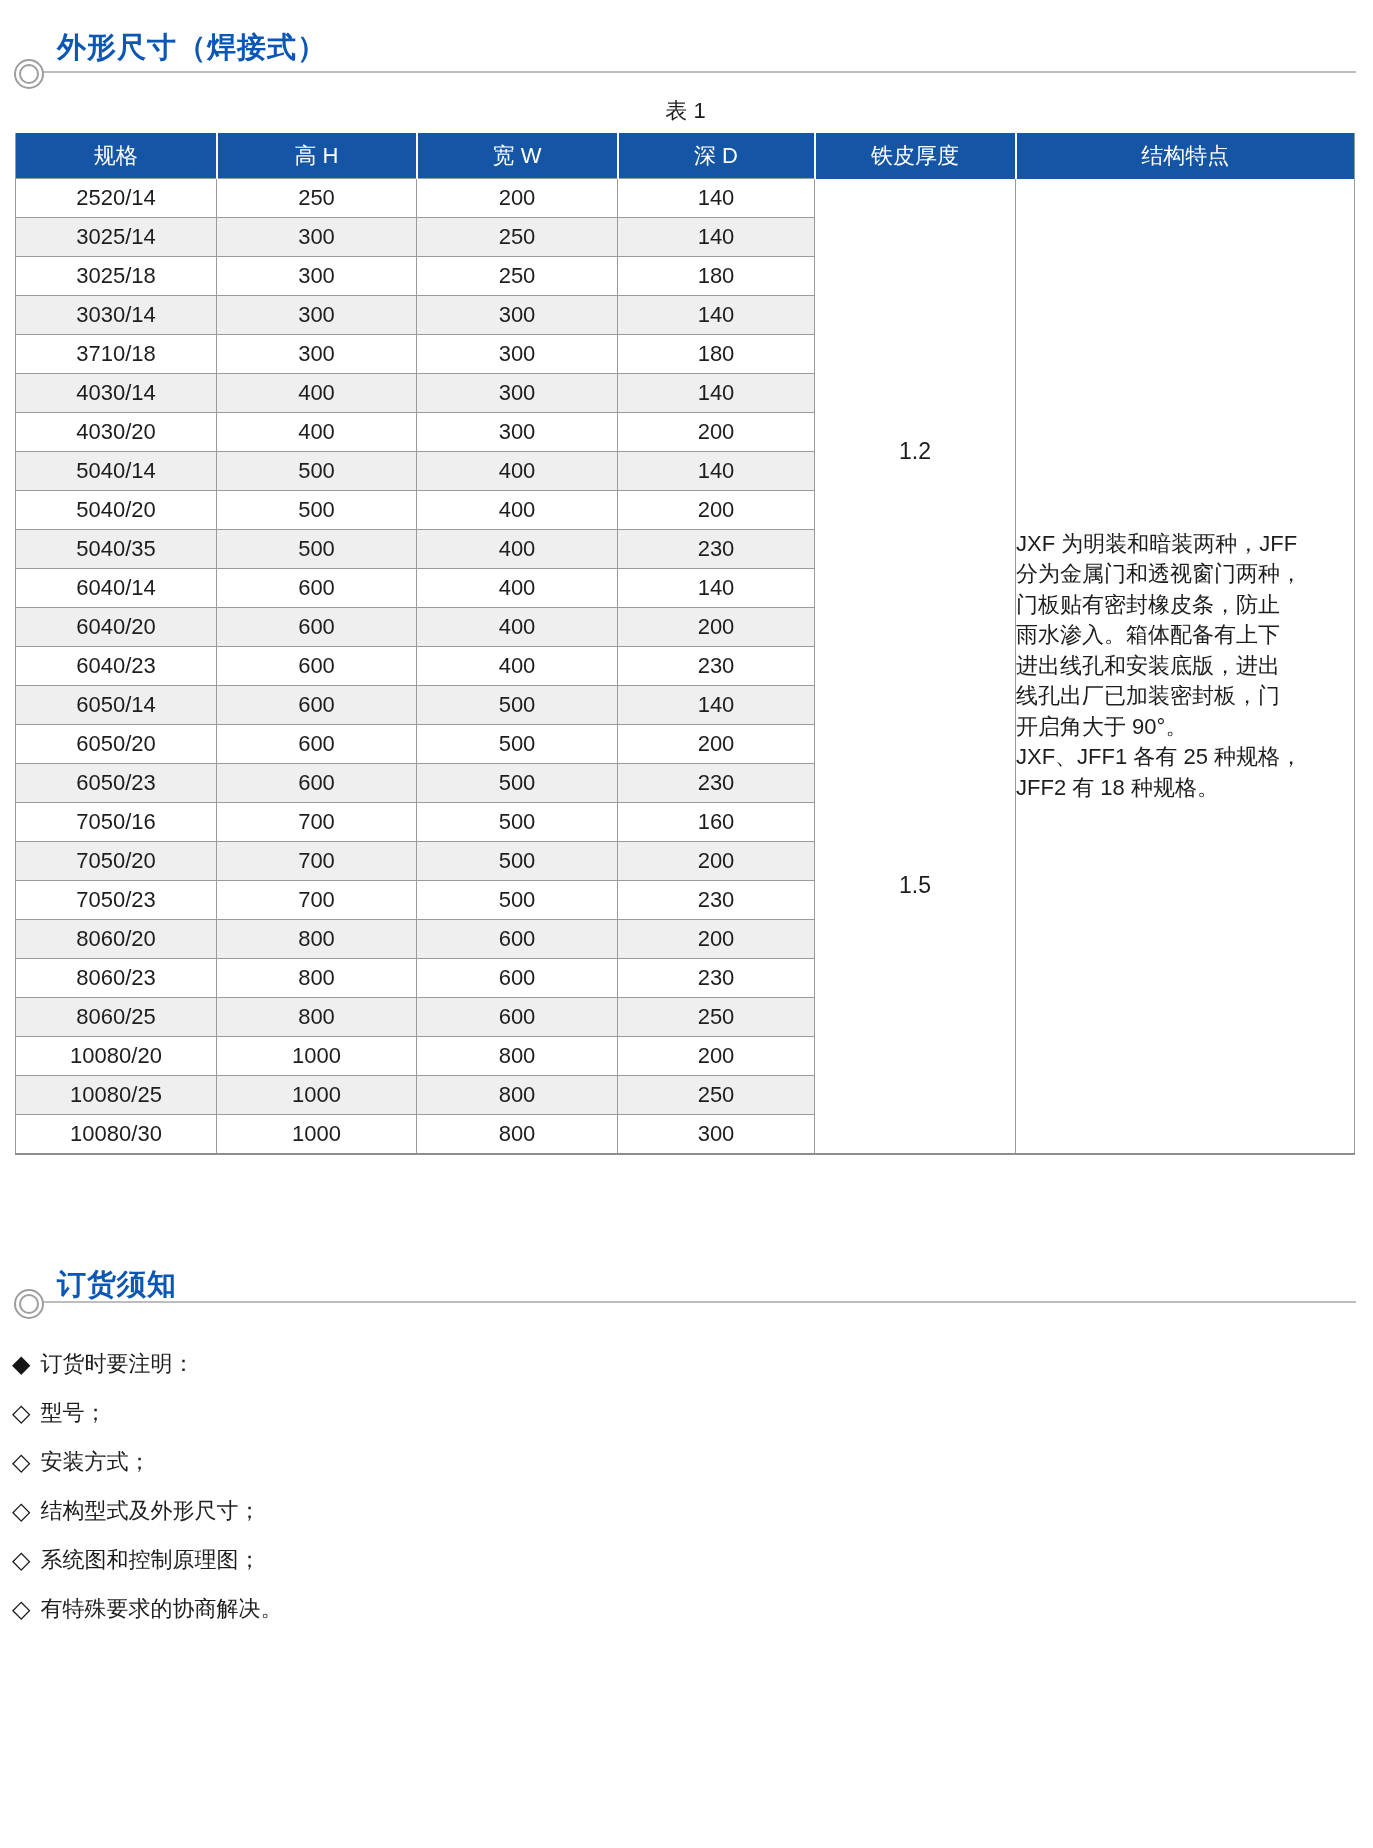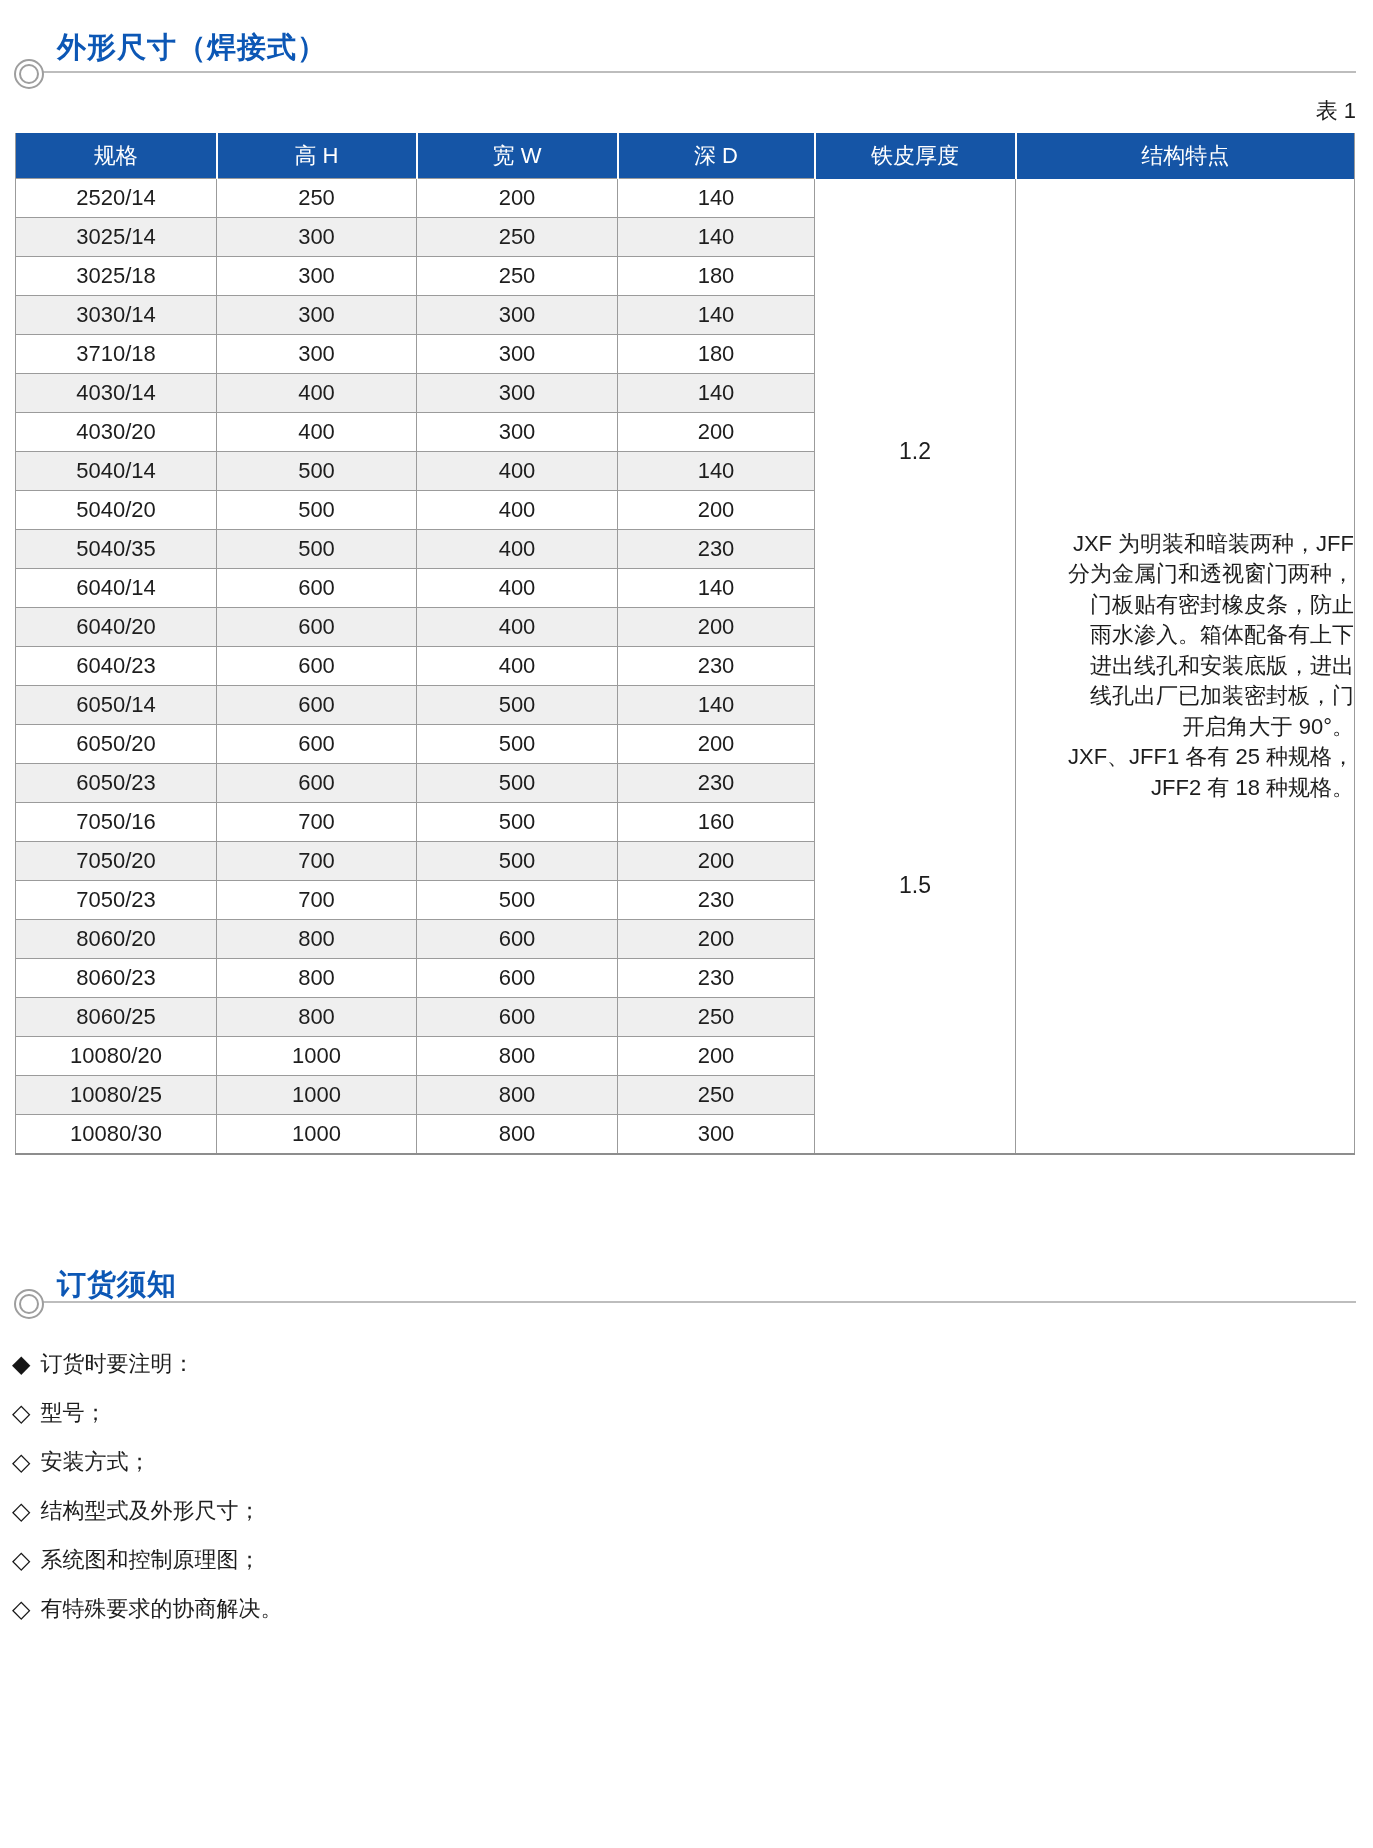--- a/index.html
+++ b/index.html
@@ -24,21 +24,21 @@
     position:absolute;left:14px;width:26px;height:26px;
     border:2px solid #9e9e9e;border-radius:50%;
     display:flex;align-items:center;justify-content:center;
     background:#ffffff;z-index:2;
   }
   .ring .inner{
     width:16px;height:16px;border:2px solid #9e9e9e;border-radius:50%;
   }
   .table-label{
     position:absolute;left:15px;top:96px;width:1341px;
-    text-align:right;font-size:22px;color:#1d1d1d;
+    text-align:center;font-size:22px;color:#1d1d1d;
   }
   
   .tbl-wrap{position:absolute;left:15px;top:133px;}
   table.spec{
     border-collapse:collapse;table-layout:fixed;width:1339px;
     border-left:1px solid #9b9b9b;border-right:1px solid #9b9b9b;
     border-bottom:2px solid #8d8d8d;
   }
   table.spec th{
     background:#1555a6;color:#ffffff;font-weight:normal;
@@ -56,21 +56,21 @@
     border-left:1px solid #9b9b9b;border-right:1px solid #9b9b9b;
     vertical-align:top;
   }
   .thick-val{
     position:absolute;left:0;width:100%;text-align:center;
     transform:translateY(-50%);font-size:23px;color:#1d1d1d;
   }
   .thick-val.g0{top:28%;}
   .thick-val.g1{top:72.5%;}
   td.features-cell{
-    background:#ffffff;vertical-align:middle;text-align:right;
+    background:#ffffff;vertical-align:middle;text-align:left;
     padding:34px 14px 0 32px;
     font-size:21px;line-height:30.5px;color:#1d1d1d;
     white-space:pre-line;
   }
   .note{
     position:absolute;left:15px;top:1156px;
     font-size:22px;color:#1d1d1d;
   }
   
   .order-list{position:absolute;left:12px;top:1352px;}

